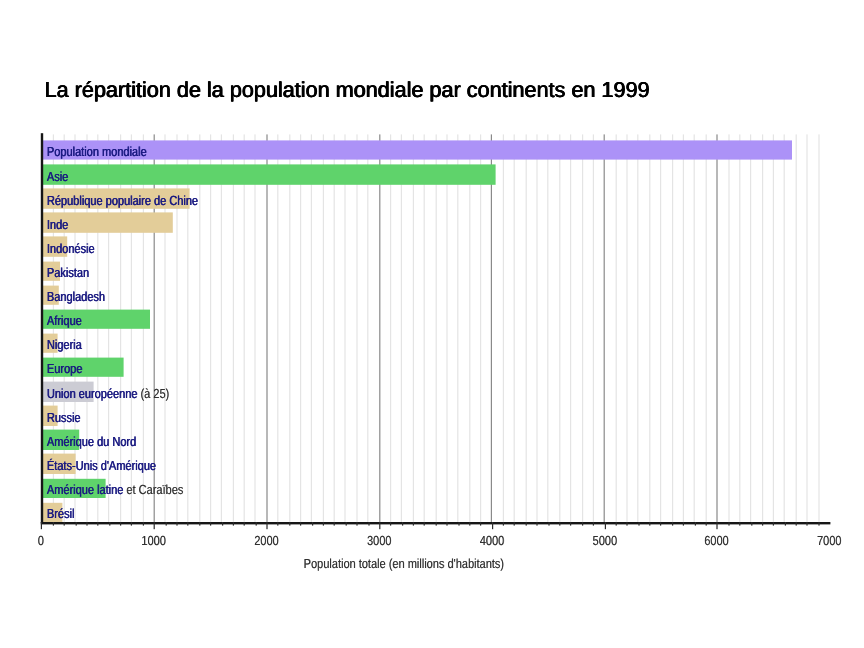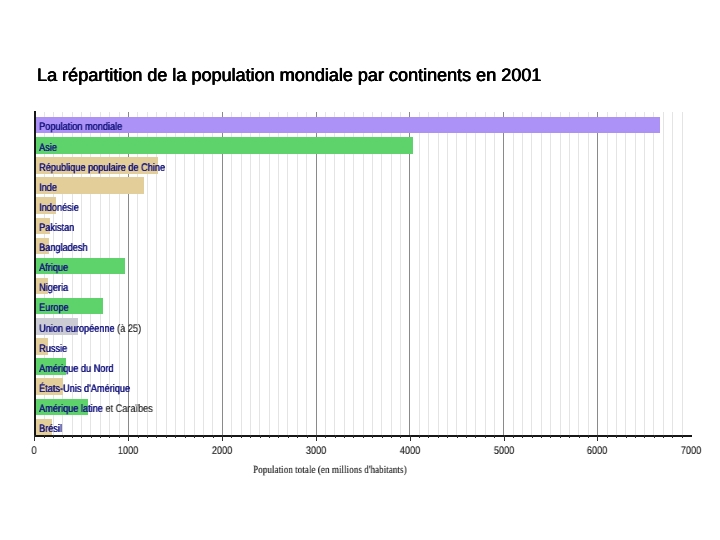--- a/index.html
+++ b/index.html
@@ -51,30 +51,29 @@
     color:#303030; white-space:nowrap;
     text-shadow:0.3px 0 0 rgba(48,48,48,0.6);
     transform:translateX(-50%) scaleX(0.834);
     will-change:transform;
   }
 
   #xaxis-title {
     position:absolute; top:464.5px; left:252.9px;
     font-size:11px; line-height:1; color:#303030; white-space:nowrap;
     text-shadow:0.3px 0 0 rgba(48,48,48,0.6);
-    font-family:Liberation Serif, serif;
   }
   #xaxis-title span { display:inline-block; transform:scaleX(0.834); transform-origin:0 0; will-change:transform; }
 </style>
 </head>
 <body>
 
 <div id="slide">
 
-  <div id="chart-title">La répartition de la population mondiale par continents en 2001</div>
+  <div id="chart-title">La répartition de la population mondiale par continents en 1999</div>
 
   <div id="plot">
       <div class="gridline gl-minor" style="left: 9.03286px;"></div>
       <div class="gridline gl-minor" style="left: 18.4157px;"></div>
       <div class="gridline gl-minor" style="left: 27.7986px;"></div>
       <div class="gridline gl-minor" style="left: 37.1814px;"></div>
       <div class="gridline gl-minor" style="left: 46.5643px;"></div>
       <div class="gridline gl-minor" style="left: 55.9471px;"></div>
       <div class="gridline gl-minor" style="left: 65.33px;"></div>
       <div class="gridline gl-minor" style="left: 74.7129px;"></div>

